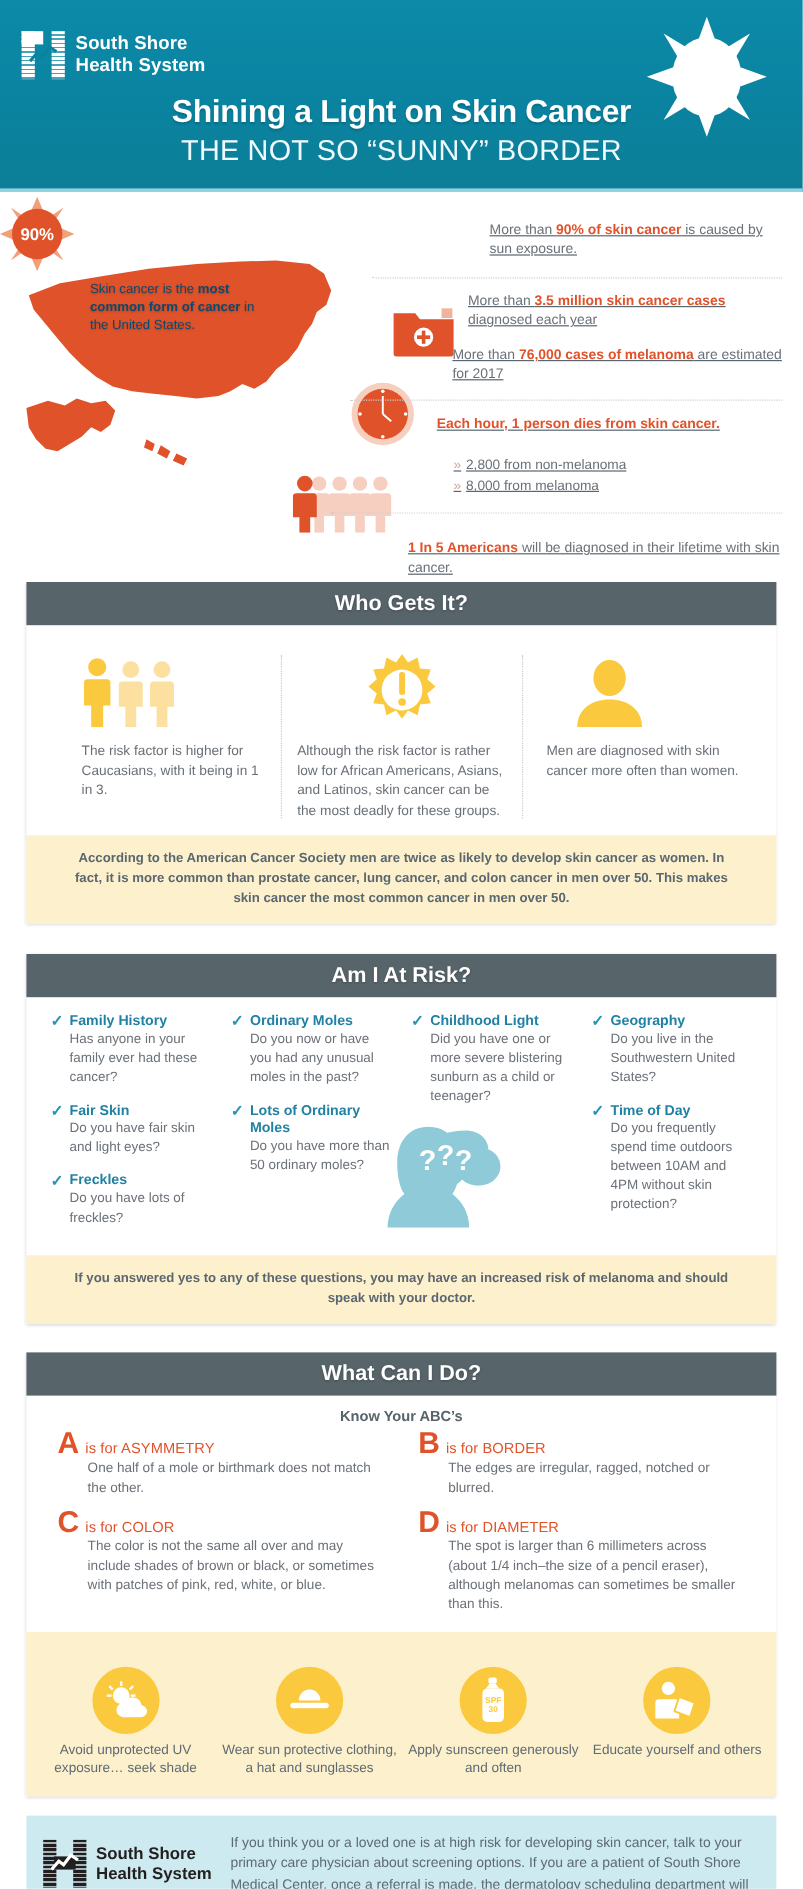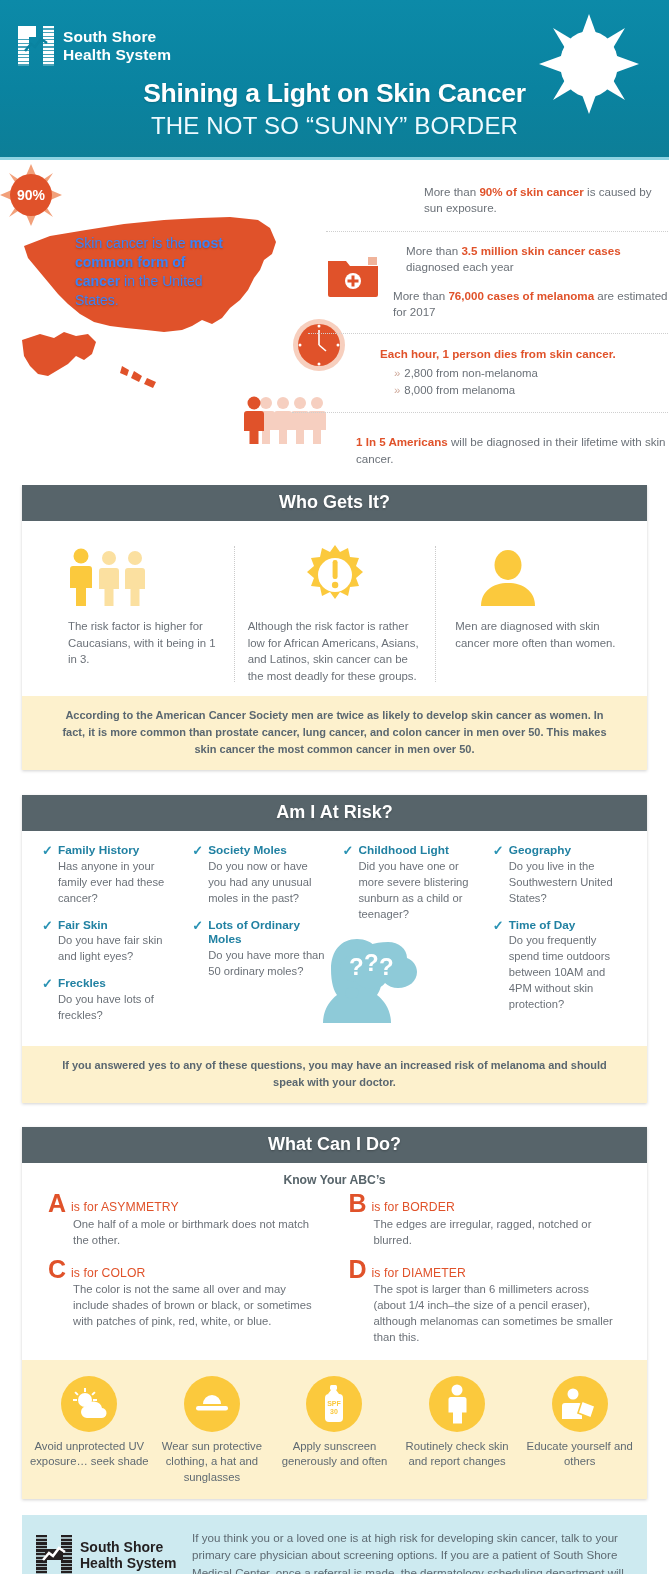--- a/index.html
+++ b/index.html
@@ -38,38 +38,38 @@
   .header-titles { position:absolute; left:0; right:0; top:78px; text-align:center; }
   .h-title { color:#fff; font-weight:bold; font-size:26.5px; letter-spacing:-0.3px;
              text-shadow:0 1px 2px rgba(0,0,0,.18); }
   .h-sub { color:#eefaff; font-size:24px; letter-spacing:.2px; margin-top:3px; font-weight:300; }
 
   
   .stats-area { position:relative; height:325px; background:#fff; }
   .us-map { position:absolute; left:14px; top:48px; width:300px; height:185px; }
   .map-caption {
     position:absolute; left:75px; top:74px; width:150px;
-    color:#3b82f6; font-size:14px; line-height:1.35;
+    color:#0c4a6e; font-size:11px; line-height:1.35;
     text-shadow:0 1px 2px rgba(0,0,0,.22); z-index:3;
   }
   .map-caption b { font-weight:bold; }
 
-  .stat-rows { position:absolute; left:348px; top:10px; width:320px; }
+  .stat-rows { position:absolute; left:332px; top:10px; width:320px;text-decoration:underline; }
   .stat-txt { font-size:11.6px; line-height:1.42; color:#6b7178; }
   .stat-txt b { color:#e0522a; font-weight:bold; }
   .dotline { border-top:1px dotted #cfcfcf; margin:7px 0 7px 0; }
 
   .sun90 { position:absolute; left:0px; top:4px; width:62px; height:62px; }
   .sun90 .lbl { position:absolute; inset:0; display:flex; align-items:center; justify-content:center;
                 color:#fff; font-weight:bold; font-size:14px; }
   .folder-ico { position:absolute; left:326px; top:95px; width:54px; height:44px; }
   .clock-ico { position:absolute; left:292px; top:158px; width:54px; height:54px; }
   .people-ico { position:absolute; left:244px; top:236px; width:90px; height:48px; }
 
-  .bullet-list { margin-top:3px; }
+  .bullet-list { margin-top:18px; }
   .bullet-list div { font-size:11.4px; line-height:1.5; color:#6b7178; }
   .bullet-list span.chev { color:#cfa99a; margin-right:4px; }
 
   
   .panel { margin:0 22px; background:#fff; box-shadow:0 1px 3px rgba(0,0,0,.18); }
   .panel-head {
     background:#57646a; color:#fff; text-align:center;
     font-weight:bold; font-size:18px; padding:7px 0 8px;
     text-shadow:0 1px 2px rgba(0,0,0,.25);
   }
@@ -102,21 +102,21 @@
   
   .abc-body { padding:10px 12px 4px; }
   .abc-head { text-align:center; font-weight:bold; font-size:12.2px; color:#57646a; margin-bottom:6px; }
   .abc-grid { display:flex; flex-wrap:wrap; }
   .abc-cell { width:50%; padding:0 16px 11px 14px; }
   .abc-line { display:flex; align-items:flex-start; }
   .abc-letter { color:#e0522a; font-weight:bold; font-size:25px; line-height:.85; margin-right:5px; }
   .abc-for { color:#e0522a; font-weight:normal; font-size:12.2px; padding-top:7px; letter-spacing:.1px; }
   .abc-desc { font-size:11.3px; line-height:1.42; color:#6b7178; padding-left:25px; margin-top:1px; }
 
-  .prevent-band { background:#fdf1cd; padding:16px 6px 14px; display:flex; }
+  .prevent-band { background:#fdf1cd; padding:29px 6px 14px; display:flex; }
   .prevent-col { flex:1; text-align:center; }
   .prevent-ico { width:56px; height:56px; border-radius:50%; background:#fbc93d; margin:0 auto 7px;
                  display:flex; align-items:center; justify-content:center; }
   .prevent-txt { font-size:11.3px; line-height:1.35; color:#5f6a72; }
 
   
   .footer-cta { margin:16px 22px 0; background:#cdeaf0; display:flex; align-items:flex-start; padding:14px 18px 14px 14px; }
   .f-logo { width:150px; flex:0 0 150px; display:flex; align-items:center; padding-top:6px; }
   .f-logo-mark { width:36px; height:40px; position:relative; margin-right:8px; }
   .f-logo-mark .side { position:absolute; top:0; width:11px; height:40px;
@@ -358,21 +358,21 @@
           <div class="risk-desc">Do you have fair skin and light eyes?</div>
         </div>
         <div class="risk-item">
           <div class="risk-title"><span class="tick">✓</span><span>Freckles</span></div>
           <div class="risk-desc">Do you have lots of freckles?</div>
         </div>
       </div>
 
       <div class="risk-col">
         <div class="risk-item">
-          <div class="risk-title"><span class="tick">✓</span><span>Society Moles</span></div>
+          <div class="risk-title"><span class="tick">✓</span><span>Ordinary Moles</span></div>
           <div class="risk-desc">Do you now or have you had any unusual moles in the past?</div>
         </div>
         <div class="risk-item">
           <div class="risk-title"><span class="tick">✓</span><span>Lots of Ordinary Moles</span></div>
           <div class="risk-desc">Do you have more than 50 ordinary moles?</div>
         </div>
       </div>
 
       <div class="risk-col">
         <div class="risk-item">
@@ -479,31 +479,20 @@
             <path d="M12,6 h5 l3,4 h-11 z"></path>
             <rect x="6" y="10" width="18" height="28" rx="4"></rect>
           </g>
           <text x="15" y="22" text-anchor="middle" fill="#fbc93d" font-family="Liberation Sans, sans-serif" font-size="7" font-weight="bold">SPF</text>
           <text x="15" y="30" text-anchor="middle" fill="#fbc93d" font-family="Liberation Sans, sans-serif" font-size="7" font-weight="bold">30</text>
         </svg>
       </div>
       <div class="prevent-txt">Apply sunscreen generously and often</div>
     </div>
 
-    <div class="prevent-col">
-      <div class="prevent-ico">
-        <svg width="24" height="40" viewBox="0 0 24 40">
-          <g fill="#ffffff">
-              <circle cx="12" cy="6" r="5.5"></circle>
-            <path d="M5,13 h14 a2.5,2.5 0 0 1 2.5,2.5 v13 h-4.5 v11 h-9 v-11 h-4.5 v-13 a2.5,2.5 0 0 1 2.5,-2.5 z"></path>
-            </g>
-        </svg>
-      </div>
-      <div class="prevent-txt">Routinely check skin and report changes</div>
-    </div>
 
     <div class="prevent-col">
       <div class="prevent-ico">
         <svg width="36" height="34" viewBox="0 0 36 34">
           <g fill="#ffffff">
             <circle cx="11" cy="7" r="5.5"></circle>
             <path d="M3,16 h14 a3,3 0 0 1 3,3 v13 h-20 v-13 a3,3 0 0 1 3,-3 z"></path>
             <path d="M20,14 l13,5 -4,12 -13,-5 z"></path>
           </g>
           <path d="M20,14 l13,5 -4,12 -13,-5 z" fill="none" stroke="#fbc93d" stroke-width="1.6"></path>

